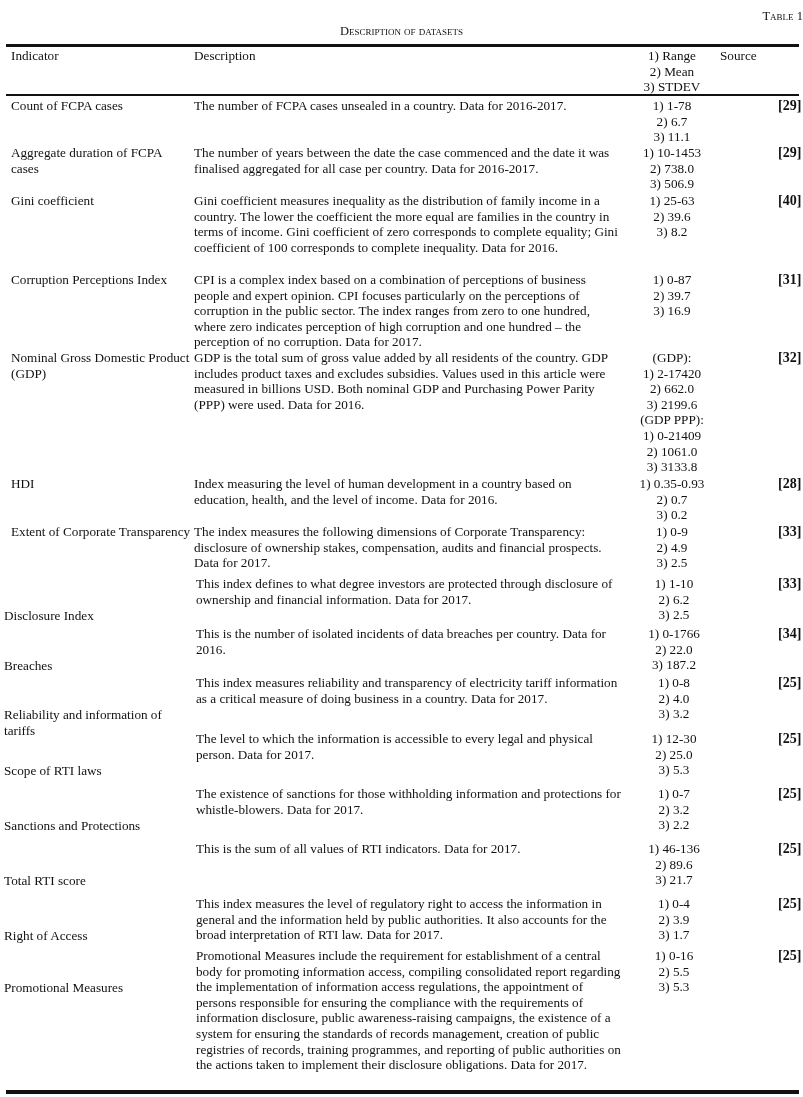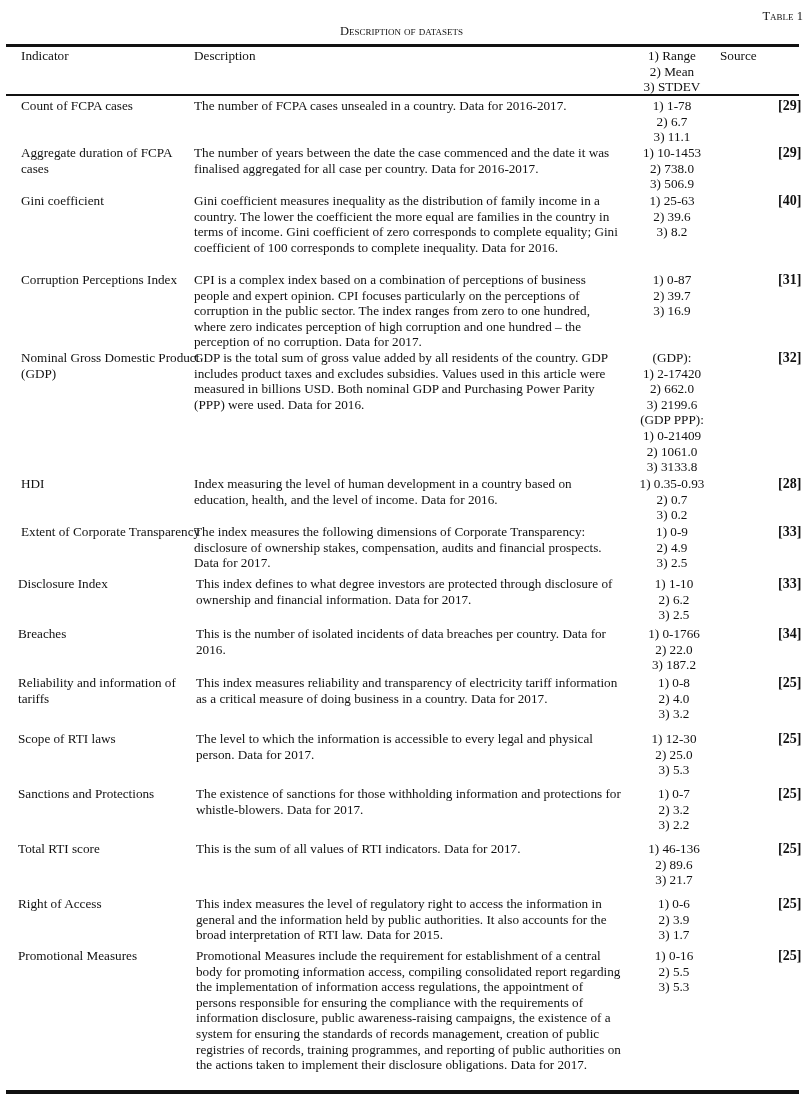--- a/index.html
+++ b/index.html
@@ -10,22 +10,22 @@
       font-size: 13.2px;
       line-height: 15.6px;
     }
     .caption { text-align: center; font-variant: small-caps; font-size: 12.5px; line-height: 14px; }
     .caption .t1 { position: absolute; top: 9px; left: 0; width: 803px; text-align: right; }
     .caption .t2 { position: absolute; top: 24px; left: 0; width: 803px; }
     .rule-top { position: absolute; left: 6px; width: 793px; top: 44px; height: 3px; background: #111; }
     .rule-mid { position: absolute; left: 6px; width: 793px; top: 94px; height: 2px; background: #111; }
     .rule-bot { position: absolute; left: 6px; width: 793px; top: 1090px; height: 4px; background: #111; }
     .row { position: absolute; left: 0; width: 803px; }
-    .c1 { position: absolute; left: 21px; width: 180px; }
-    .c1.ind { left: 18px; }
+    .c1 { position: absolute; left: 11px; width: 180px; }
+    .c1.ind { left: 4px; margin-top: 32px; }
     .c2 { position: absolute; left: 194px; width: 426px; }
     .c2.ind { left: 196px; }
     .c3 { position: absolute; left: 622px; width: 100px; }
     .c3.ind { left: 624px; }
     .c4 { position: absolute; left: 778px; width: 40px; font-size: 14px; font-weight: bold; }
     .c4h { position: absolute; left: 720px; width: 60px; }
     .stat { display: block; white-space: nowrap; text-align: center; }
   </style>
 </head>
 <body>
@@ -181,23 +181,23 @@
       <div class="c2 ind">This is the sum of all values of RTI indicators. Data for 2017.</div>
       <div class="c3 ind">
         <span class="stat">1) 46-136</span>
         <span class="stat">2) 89.6</span>
         <span class="stat">3) 21.7</span>
       </div>
       <div class="c4">[25]</div>
     </div>
     <div class="row" style="top: 896px;">
       <div class="c1 ind">Right of Access</div>
-      <div class="c2 ind">This index measures the level of regulatory right to access the information in general and the information held by public authorities. It also accounts for the broad interpretation of RTI law. Data for 2015.</div>
-      <div class="c3 ind">
-        <span class="stat">1) 0-6</span>
+      <div class="c2 ind">This index measures the level of regulatory right to access the information in general and the information held by public authorities. It also accounts for the broad interpretation of RTI law. Data for 2017.</div>
+      <div class="c3 ind">
+        <span class="stat">1) 0-4</span>
         <span class="stat">2) 3.9</span>
         <span class="stat">3) 1.7</span>
       </div>
       <div class="c4">[25]</div>
     </div>
     <div class="row" style="top: 948px;">
       <div class="c1 ind">Promotional Measures</div>
       <div class="c2 ind">Promotional Measures include the requirement for establishment of a central body for promoting information access, compiling consolidated report regarding the implementation of information access regulations, the appointment of persons responsible for ensuring the compliance with the requirements of information disclosure, public awareness-raising campaigns, the existence of a system for ensuring the standards of records management, creation of public registries of records, training programmes, and reporting of public authorities on the actions taken to implement their disclosure obligations. Data for 2017.</div>
       <div class="c3 ind">
         <span class="stat">1) 0-16</span>

